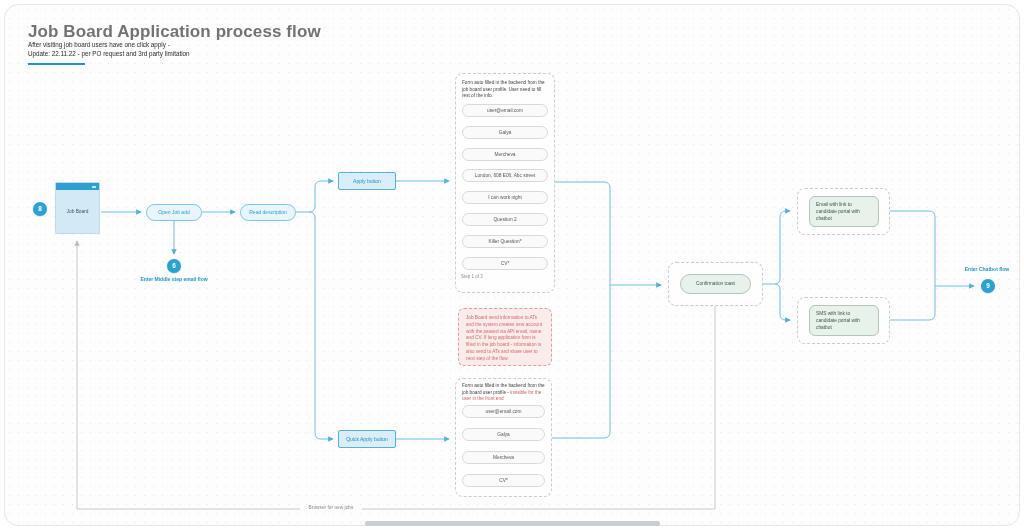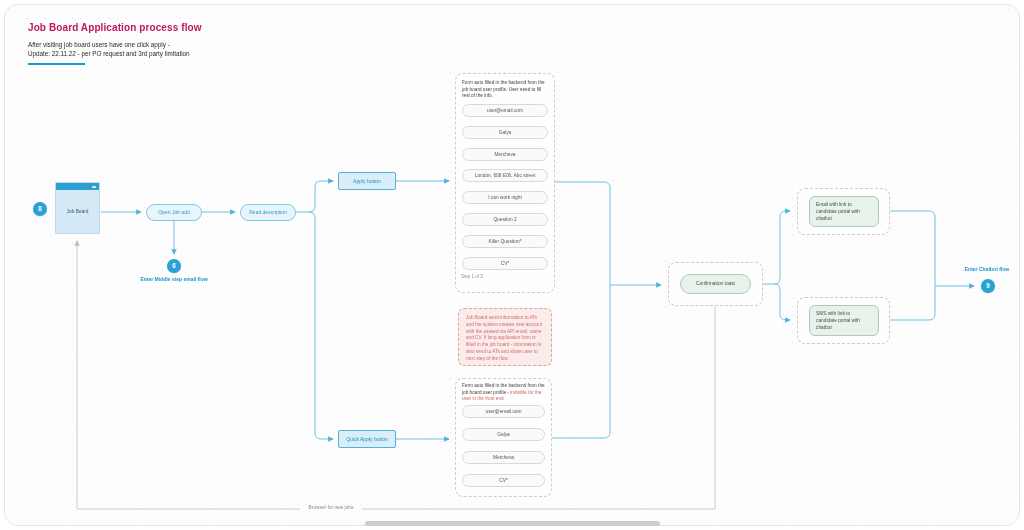--- a/index.html
+++ b/index.html
@@ -7,21 +7,21 @@
   .canvas { position:relative; width:1024px; height:530px; overflow:hidden; }
   .abs { position:absolute; }
 
   .frame {
     position:absolute; inset:4px; border:1px solid #e3e6e8; border-radius:14px;
     background-color:#fdfdfe;
     background-image: radial-gradient(#e2e6e9 0.7px, transparent 0.9px);
     background-size: 9px 9px;
   }
 
-  .title { color:#be185d; font-size:10px; font-weight:bold; letter-spacing:0.1px; }
+  .title { color:#737373; font-size:17px; font-weight:bold; letter-spacing:0.1px; }
   .subtitle { color:#2a2a2a; font-size:6.3px; line-height:9px; }
   .title-underline { background:#1b97cf; height:2px; }
 
   .badge {
     width:14px; height:14px; border-radius:50%; background:#29a3d6; color:#ffffff;
     font-size:6.5px; font-weight:bold; text-align:center; line-height:14px;
     box-shadow:0 0.5px 1px rgba(0,0,0,0.2);
   }
 
   .jobboard {

